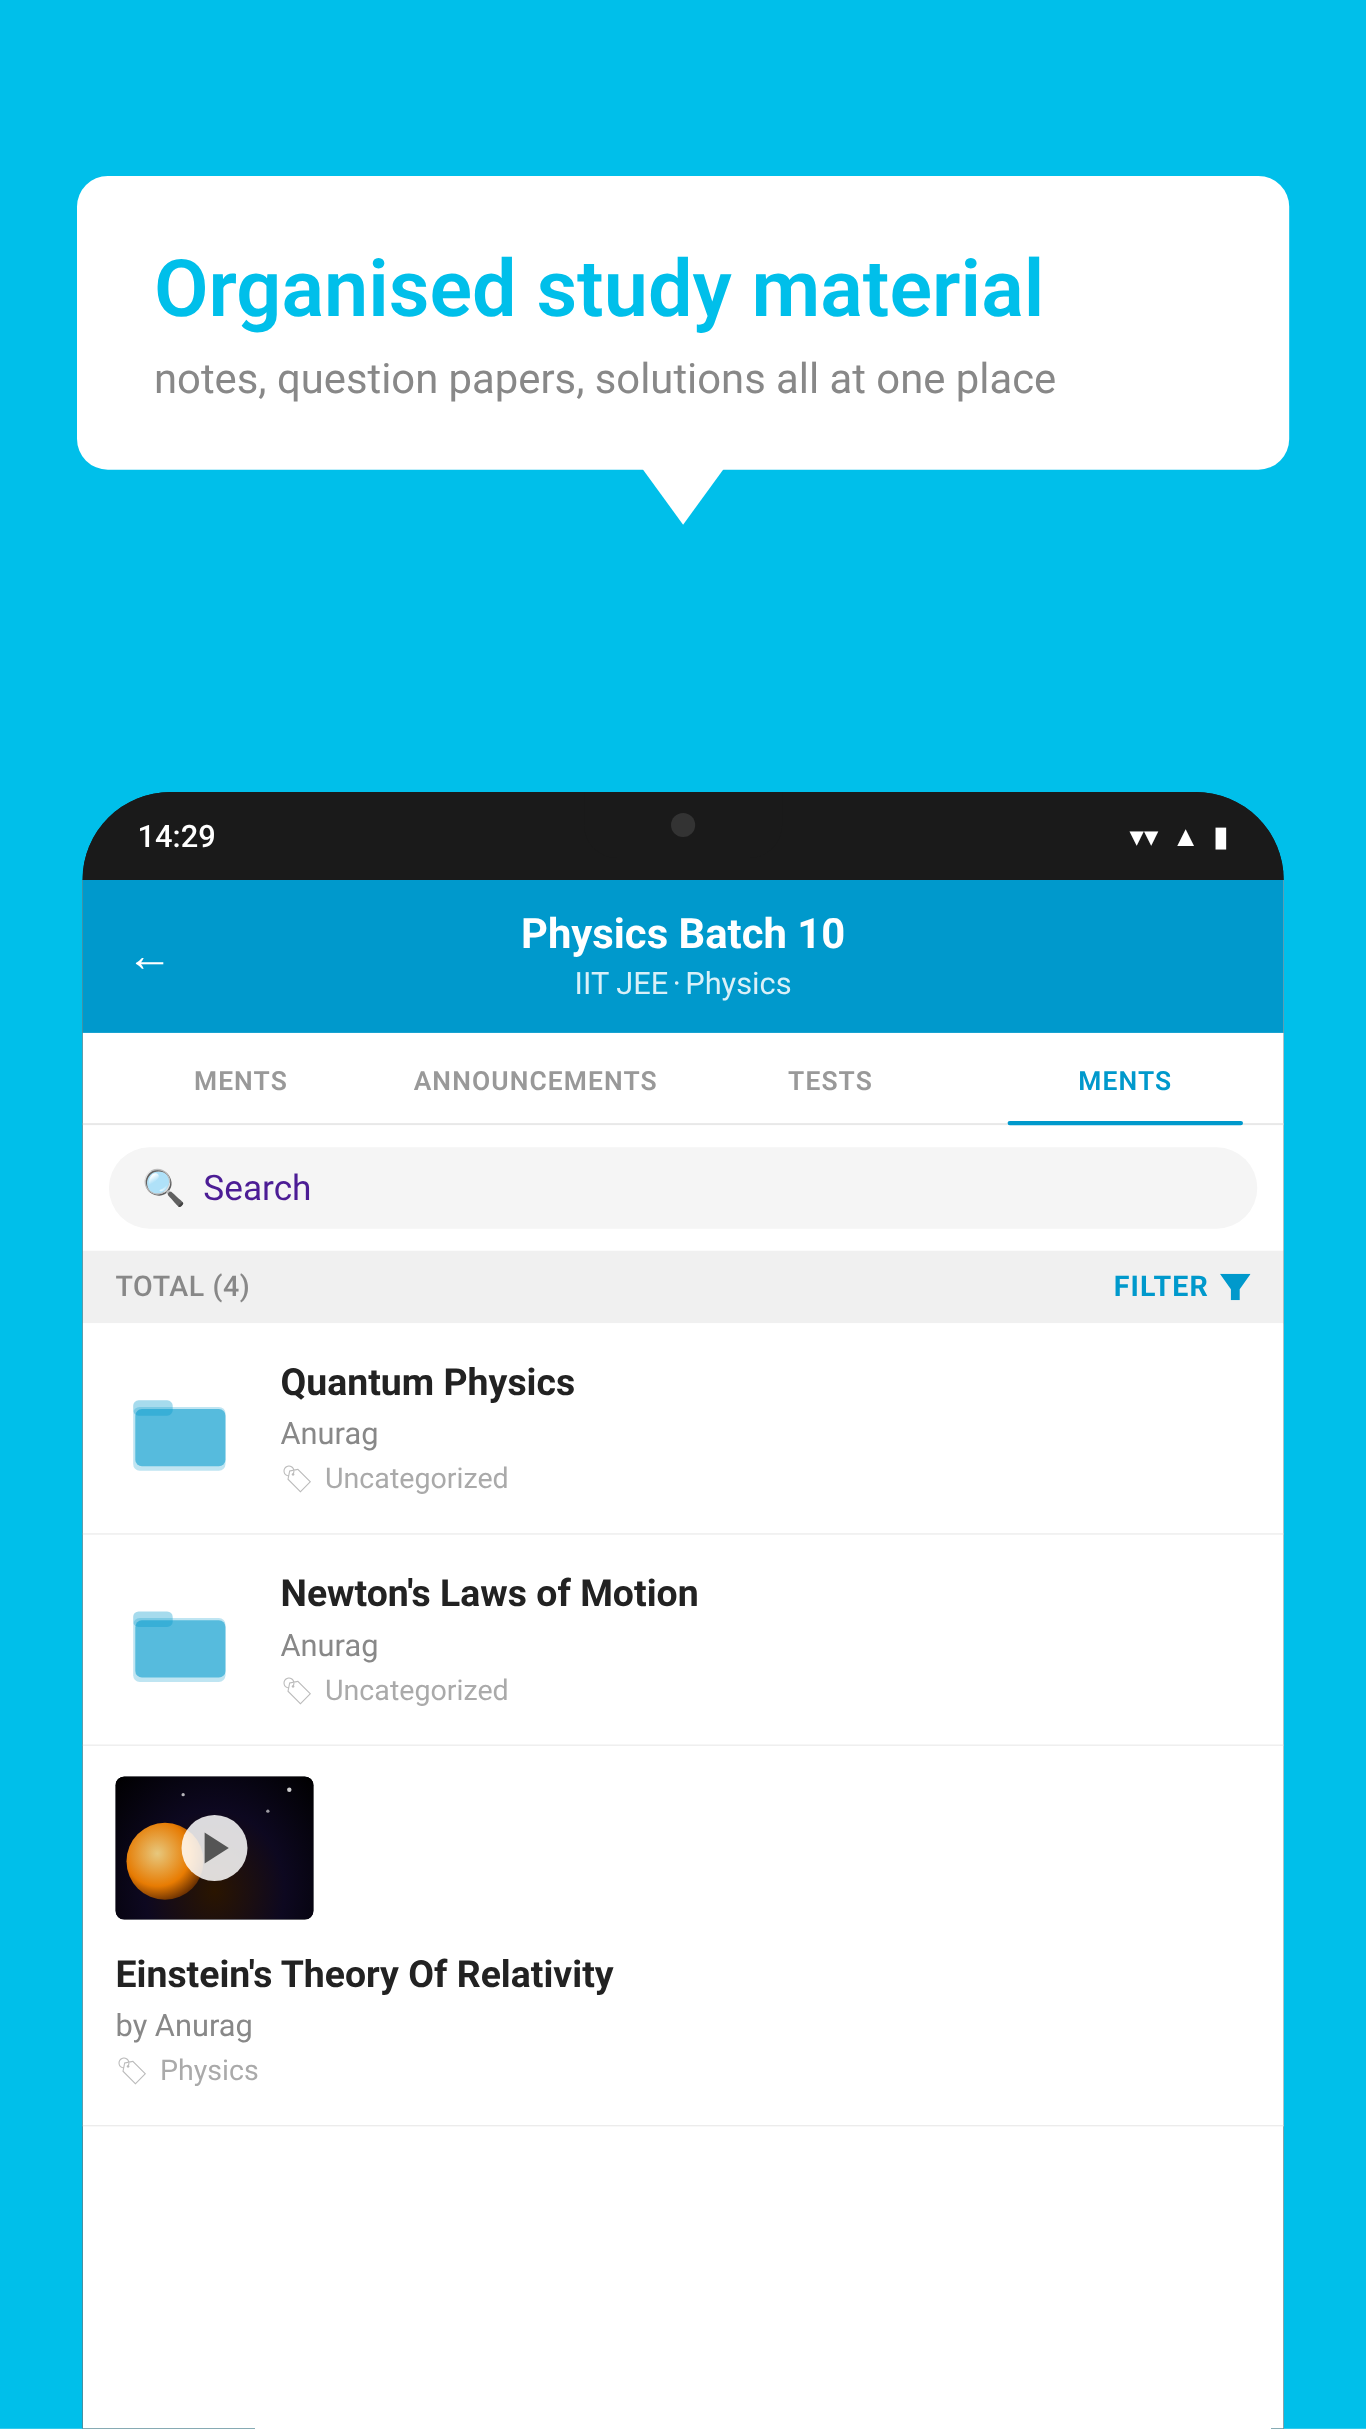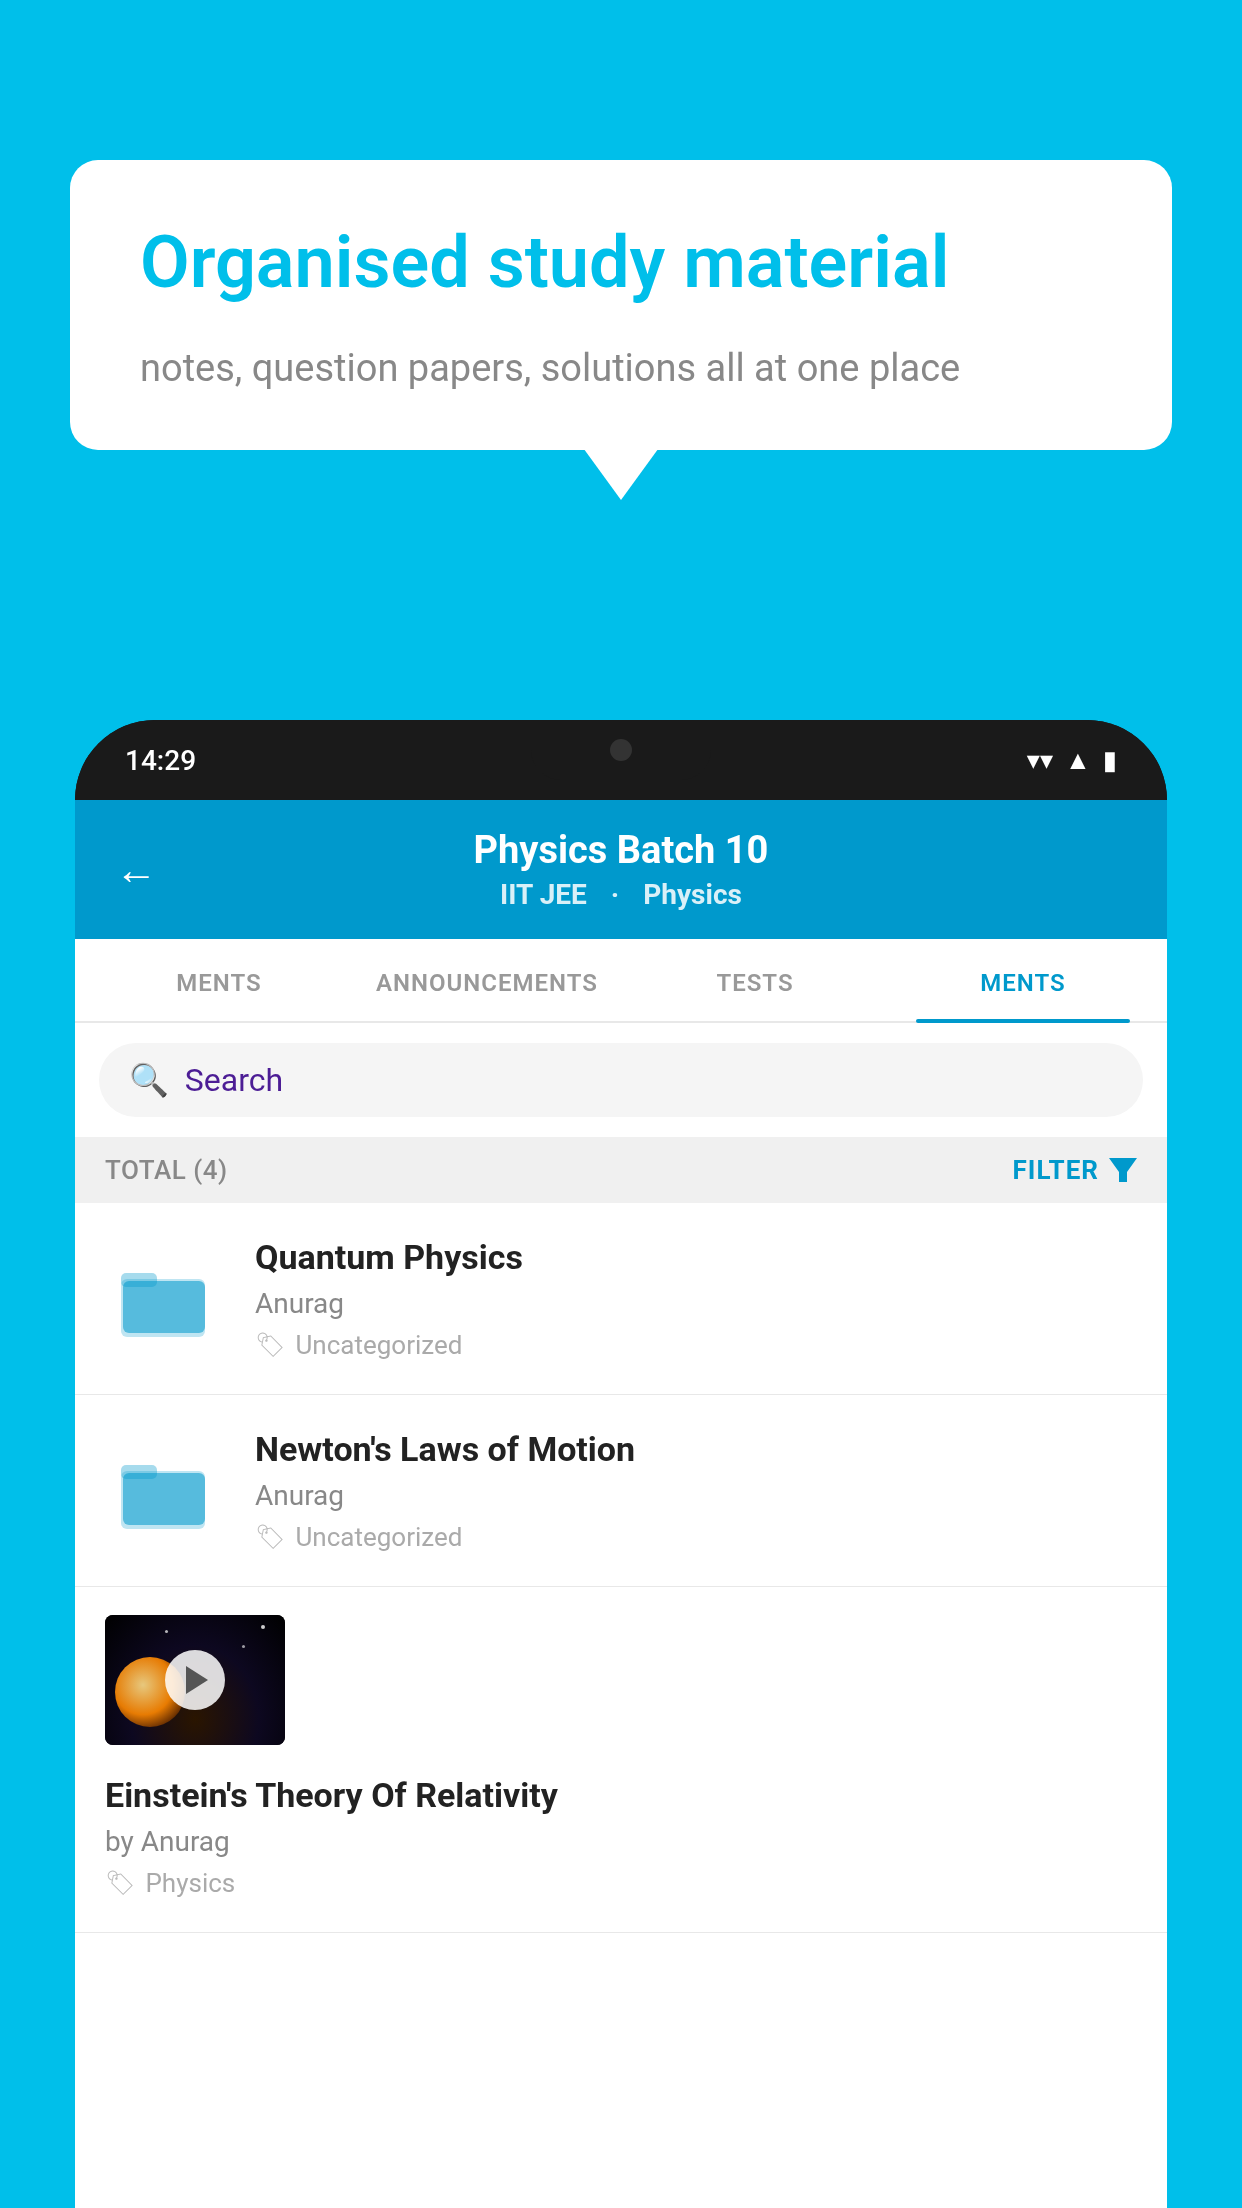--- a/index.html
+++ b/index.html
@@ -39,21 +39,21 @@
       border-left: 40px solid transparent;
       border-right: 40px solid transparent;
       border-top: 55px solid white;
     }
 
     .bubble-title {
       color: #00BFEA;
       font-size: 72px;
       font-weight: 600;
       line-height: 1.2;
-      margin-bottom: 40px;
+      margin-bottom: 17px;
     }
 
     .bubble-subtitle {
       color: #888;
       font-size: 38px;
       font-weight: 400;
     }
 
     
     .phone-frame {
@@ -149,22 +149,21 @@
       font-weight: 700;
     }
 
     .header-subtitle {
       color: rgba(255,255,255,0.85);
       font-size: 28px;
       margin-top: 6px;
       display: flex;
       align-items: flex-end;
       justify-content: center;
-      gap: 24px;
-      font-weight: bold;
+      gap: 4px;
     }
 
     .header-text-block {
       text-align: center;
     }
 
     
     .tabs-bar {
       display: flex;
       background: white;

